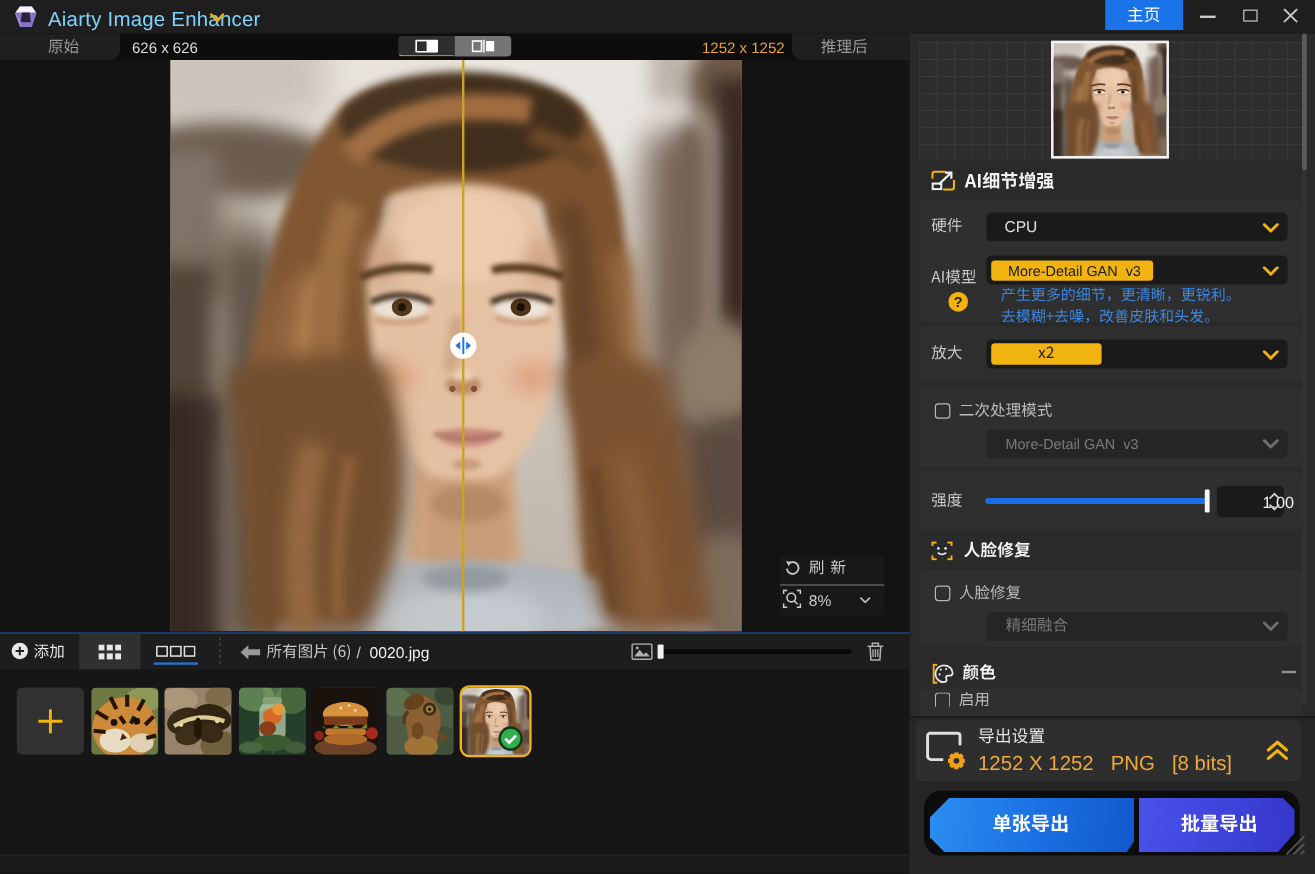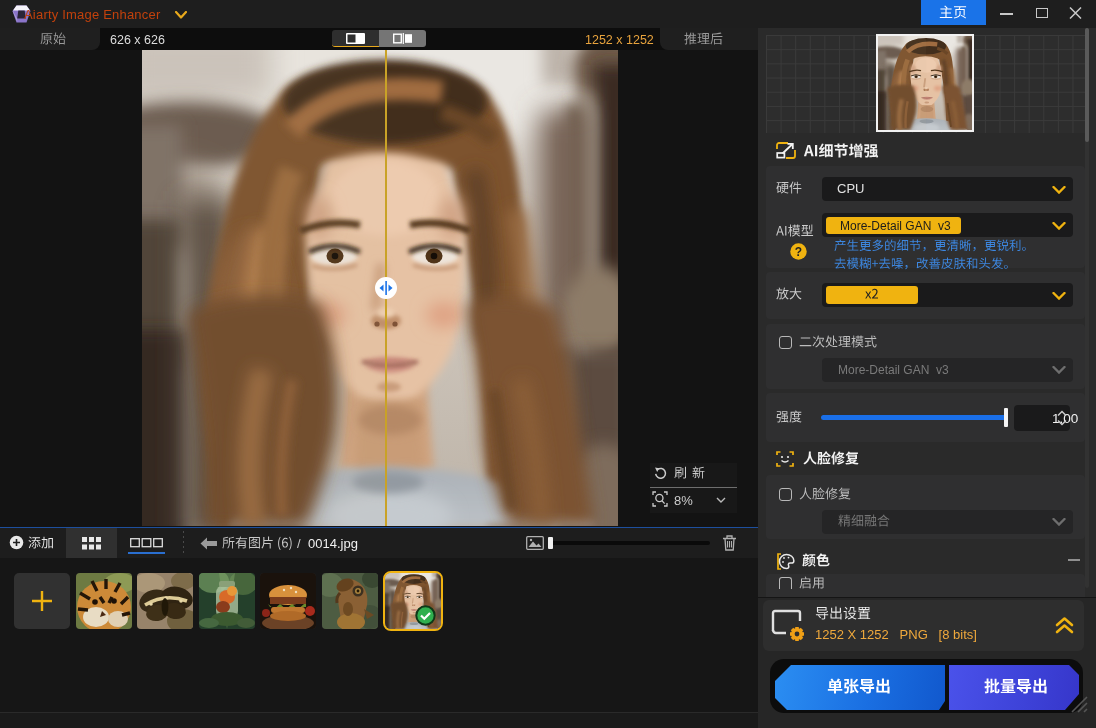--- a/index.html
+++ b/index.html
@@ -7,21 +7,21 @@
 svg{display:block}
 </style></head><body>
 <div class="abs" style="left:0;top:0;width:1096px;height:728px">
 <div class="abs" style="left:0;top:0;width:1096px;height:28px;background:#1e1e1e"></div>
     <svg class="abs" style="left:12px;top:5px" width="19" height="18" viewBox="0 0 19 18">
 <path d="M4.5 0.5 L14.5 0.5 L18.5 6 L14.5 17.5 L4.5 17.5 L0.5 6 Z" fill="#8a74c9"></path>
 <path d="M4.5 0.5 L14.5 0.5 L18 5.5 L1 5.5 Z" fill="#f5f3fa"></path>
 <path d="M6.3 5.5 L12.7 5.5 L13.8 13.6 L5.2 13.6 Z" fill="#2a2438"></path>
 <path d="M1 6 L5 13.5 L5.3 17 L0.8 6.5 Z" fill="#b7a8dd" opacity=".8"></path>
 </svg>
-    <div class="abs" style="left:24px;top:7px;font-size:13px;letter-spacing:0.2px;color:#c2410c">Aiarty Image Enhancer</div>
+    <div class="abs" style="left:40px;top:7px;font-size:17px;letter-spacing:0.2px;color:#7dd3fc">Aiarty Image Enhancer</div>
     <svg class="abs" style="left:175px;top:11px" width="12" height="8" viewBox="0 0 12 8">
       <path d="M1 1 L6 6.5 L11 1" stroke="#e8a91c" stroke-width="2.2" fill="none" stroke-linecap="round" stroke-linejoin="round"></path>
     </svg>
     <div class="abs" style="left:921px;top:0;width:65px;height:25px;background:#1a73e8"></div>
     <div style="position:absolute;left:939.0px;top:5px;width:28px;height:17px">
       <svg width="28.0" height="16.8" viewBox="0 0 28.0 16.8" style="overflow:visible">
         <path d="M5.2 1.2C6.1 1.8 7.1 2.7 7.6 3.4H1.4V4.4H6.4V7.5H2.1V8.5H6.4V11.9H0.8V13H13.3V11.9H7.6V8.5H12V7.5H7.6V4.4H12.6V3.4H8L8.7 2.9C8.1 2.2 7 1.3 6.1 0.6Z M20.5 5.9V8.4C20.5 9.9 19.9 11.6 14.7 12.6C14.9 12.8 15.2 13.2 15.3 13.4C20.8 12.3 21.6 10.3 21.6 8.4V5.9ZM21.6 10.8C23.3 11.5 25.4 12.7 26.4 13.5L27 12.6C26 11.9 23.8 10.8 22.2 10.1ZM16.4 4V10.5H17.5V5H24.6V10.5H25.7V4H20.7C21 3.5 21.2 2.9 21.5 2.3H27.1V1.3H15V2.3H20.3C20.1 2.9 19.9 3.5 19.6 4Z" fill="#ffffff"></path>
       </svg>
     </div>
     <div class="abs" style="left:1000px;top:13px;width:13px;height:1.6px;background:#c8c8c8"></div>
@@ -210,21 +210,21 @@
     <div class="abs" style="left:183px;top:531px;width:1px;height:24px;background:repeating-linear-gradient(#4a4a4a 0 2px,transparent 2px 5px)"></div>
     <svg class="abs" style="left:200px;top:537px" width="17" height="13" viewBox="0 0 17 13">
 <path d="M7 0.5 L7 4 L17 4 L17 9 L7 9 L7 12.5 L0.5 6.5 Z" fill="#9a9a9a"></path>
     </svg>
     <div style="position:absolute;left:222px;top:536px;width:71px;height:16px">
       <svg width="70.9" height="15.6" viewBox="0 0 70.9 15.6" style="overflow:visible">
         <path d="M6.9 1.8V6.2C6.9 8 6.8 10.3 5.3 11.9C5.5 12 5.9 12.3 6 12.5C7.7 10.8 7.9 8.1 7.9 6.2V5.9H10V12.4H10.9V5.9H12.5V4.9H7.9V2.5C9.4 2.3 11.1 2 12.2 1.5L11.5 0.7C10.5 1.2 8.6 1.6 6.9 1.8ZM2.2 6.7V6.4V4.7H4.8V6.7ZM5.7 0.8C4.7 1.3 2.8 1.6 1.3 1.8V6.4C1.3 8 1.2 10.3 0.4 11.9C0.6 12 1 12.3 1.2 12.5C1.9 11.2 2.1 9.3 2.2 7.6H5.7V3.8H2.2V2.5C3.7 2.4 5.3 2.1 6.4 1.6Z M18.1 0.5C17.9 1.1 17.7 1.7 17.5 2.2H13.8V3.1H17.1C16.3 4.8 15.1 6.4 13.5 7.5C13.7 7.7 14 8 14.1 8.2C15 7.7 15.7 7 16.3 6.2V12.5H17.3V9.9H22.7V11.2C22.7 11.4 22.7 11.5 22.4 11.5C22.2 11.5 21.4 11.5 20.5 11.5C20.7 11.8 20.8 12.2 20.9 12.4C22 12.4 22.7 12.4 23.1 12.3C23.6 12.1 23.7 11.8 23.7 11.3V4.6H17.4C17.7 4.1 17.9 3.6 18.2 3.1H25.2V2.2H18.6C18.7 1.7 18.9 1.2 19.1 0.8ZM17.3 7.7H22.7V9H17.3ZM17.3 6.9V5.5H22.7V6.9Z M30.9 7.8C31.9 8 33.2 8.5 34 8.9L34.4 8.2C33.6 7.9 32.3 7.4 31.3 7.2ZM29.6 9.5C31.4 9.7 33.6 10.2 34.9 10.6L35.3 9.9C34 9.5 31.8 9 30 8.8ZM27.1 1.1V12.5H28V11.9H36.9V12.5H37.9V1.1ZM28 11.1V2H36.9V11.1ZM31.4 2.2C30.7 3.3 29.6 4.3 28.5 5C28.7 5.1 29 5.4 29.2 5.6C29.6 5.3 30 5 30.4 4.6C30.8 5.1 31.3 5.4 31.8 5.8C30.7 6.3 29.4 6.7 28.3 6.9C28.4 7.1 28.6 7.5 28.7 7.7C30 7.4 31.4 7 32.6 6.3C33.7 6.9 34.9 7.3 36.2 7.6C36.3 7.4 36.5 7 36.7 6.9C35.6 6.6 34.4 6.3 33.4 5.8C34.4 5.2 35.2 4.4 35.7 3.6L35.2 3.2L35 3.3H31.7C31.9 3 32 2.8 32.2 2.5ZM30.9 4.1 31 4H34.4C33.9 4.5 33.3 5 32.6 5.4C31.9 5 31.3 4.6 30.9 4.1Z M41.3 0.9V5.2C41.3 7.5 41.2 9.9 39.5 11.7C39.7 11.9 40.1 12.3 40.3 12.5C41.5 11.2 42 9.6 42.2 8H47.7V12.5H48.7V7H42.3C42.3 6.4 42.4 5.8 42.4 5.2V4.9H50.7V3.9H47.1V0.5H46V3.9H42.4V0.9Z M58 14 58.7 13.7C57.6 11.8 57.1 9.6 57.1 7.4C57.1 5.2 57.6 3 58.7 1.1L58 0.8C56.8 2.8 56.1 4.8 56.1 7.4C56.1 10 56.8 12.1 58 14Z M63.2 11.6C64.7 11.6 66 10.4 66 8.5C66 6.5 64.9 5.5 63.3 5.5C62.6 5.5 61.7 6 61.2 6.7C61.2 3.7 62.3 2.7 63.6 2.7C64.2 2.7 64.8 3 65.1 3.4L65.8 2.7C65.3 2.1 64.5 1.7 63.6 1.7C61.7 1.7 60 3.2 60 6.9C60 10 61.4 11.6 63.2 11.6ZM61.2 7.6C61.8 6.7 62.5 6.4 63.1 6.4C64.3 6.4 64.8 7.2 64.8 8.5C64.8 9.8 64.1 10.7 63.2 10.7C62 10.7 61.3 9.6 61.2 7.6Z M67.8 14C69 12.1 69.7 10 69.7 7.4C69.7 4.8 69 2.8 67.8 0.8L67.1 1.1C68.2 3 68.7 5.2 68.7 7.4C68.7 9.6 68.2 11.8 67.1 13.7Z" fill="#c8c8c8"></path>
       </svg>
     </div>
     <div class="abs" style="left:297px;top:536px;font-size:13px;color:#c8c8c8">/</div>
-    <div class="abs" style="left:308px;top:536px;font-size:13px;color:#f0f0f0">0014.jpg</div>
+    <div class="abs" style="left:308px;top:536px;font-size:13px;color:#f0f0f0">0020.jpg</div>
     <svg class="abs" style="left:526px;top:536px" width="18" height="14" viewBox="0 0 18 14">
 <rect x="0.7" y="0.7" width="16.6" height="12.6" rx="1" fill="none" stroke="#b0b0b0" stroke-width="1.3"></rect>
 <path d="M2.5 11 L7 5.5 L10.5 9.5 L12.5 7.5 L15.5 11 Z" fill="#b0b0b0"></path>
 <circle cx="5" cy="4" r="1.2" fill="#b0b0b0"></circle>
     </svg>
     <div class="abs" style="left:549px;top:541px;width:161px;height:4px;background:#0a0a0a;border-radius:2px"></div>
     <div class="abs" style="left:548px;top:537px;width:5px;height:12px;background:#f0f0f0;border-radius:1px"></div>
     <svg class="abs" style="left:722px;top:535px" width="15" height="16" viewBox="0 0 15 16">
 <path d="M1 3.5 H14 M5 3 V1 H10 V3 M3 3.5 L3.8 15 H11.2 L12 3.5" stroke="#b0b0b0" stroke-width="1.3" fill="none"></path>
 <path d="M5.5 6 V12.5 M7.5 6 V12.5 M9.5 6 V12.5" stroke="#b0b0b0" stroke-width="1.1"></path>
@@ -663,21 +663,21 @@
         <path d="M27 20 V34 M20 27 H34 M22 22 L32 32 M32 22 L22 32"></path>
       </g>
 <circle cx="27" cy="27" r="6" fill="#f0a016"></circle>
 <circle cx="27" cy="27" r="2.4" fill="#2e2e2e"></circle>
     </svg>
     <div style="position:absolute;left:815px;top:606px;width:56px;height:17px">
       <svg width="56.0" height="16.8" viewBox="0 0 56.0 16.8" style="overflow:visible">
         <path d="M3 9.8C3.8 10.5 4.8 11.6 5.2 12.3L6 11.6C5.6 10.9 4.6 9.9 3.8 9.2H9.1V12.2C9.1 12.4 9 12.4 8.7 12.5C8.4 12.5 7.4 12.5 6.4 12.4C6.6 12.7 6.7 13.1 6.8 13.4C8.1 13.4 9 13.4 9.5 13.2C10 13.1 10.2 12.8 10.2 12.2V9.2H13.2V8.2H10.2V7.2H9.1V8.2H0.9V9.2H3.6ZM1.9 1.5V5.2C1.9 6.5 2.6 6.8 4.9 6.8C5.4 6.8 9.9 6.8 10.5 6.8C12.2 6.8 12.7 6.5 12.9 5C12.6 5 12.2 4.9 11.9 4.7C11.8 5.7 11.6 5.9 10.4 5.9C9.4 5.9 5.6 5.9 4.8 5.9C3.3 5.9 3 5.8 3 5.2V4.5H11.6V1.1H1.9ZM3 2H10.5V3.5H3Z M15.5 7.5V12.6H25.4V13.4H26.5V7.5H25.4V11.6H21.5V6.7H26V1.8H24.8V5.6H21.5V0.6H20.4V5.6H17.2V1.8H16.1V6.7H20.4V11.6H16.6V7.5Z M29.7 1.5C30.4 2.1 31.4 3.1 31.8 3.7L32.5 2.9C32.1 2.3 31.1 1.4 30.4 0.8ZM28.6 5V6H30.6V11C30.6 11.6 30.1 12.1 29.9 12.3C30.1 12.5 30.4 12.9 30.4 13.2C30.7 12.9 31 12.6 33.5 10.8C33.4 10.5 33.2 10.2 33.2 9.9L31.6 11V5ZM34.9 1.1V2.6C34.9 3.7 34.6 4.8 32.7 5.7C32.9 5.8 33.3 6.2 33.4 6.4C35.4 5.5 35.9 4 35.9 2.6V2H38.3V4.3C38.3 5.4 38.5 5.8 39.5 5.8C39.7 5.8 40.4 5.8 40.6 5.8C40.9 5.8 41.1 5.7 41.3 5.7C41.3 5.4 41.2 5 41.2 4.8C41 4.8 40.8 4.8 40.6 4.8C40.4 4.8 39.7 4.8 39.6 4.8C39.4 4.8 39.3 4.7 39.3 4.3V1.1ZM39.3 7.7C38.8 8.8 38 9.8 37.1 10.5C36.1 9.7 35.4 8.8 34.9 7.7ZM33.4 6.7V7.7H34.1L33.9 7.8C34.5 9.1 35.3 10.2 36.3 11.1C35.2 11.8 34 12.2 32.8 12.5C33 12.8 33.2 13.2 33.3 13.4C34.6 13.1 35.9 12.5 37.1 11.8C38.1 12.6 39.4 13.1 40.8 13.5C41 13.2 41.3 12.8 41.5 12.5C40.1 12.3 38.9 11.8 37.9 11.1C39.1 10.1 40.1 8.7 40.6 7L40 6.7L39.8 6.7Z M51.1 1.8H53.5V3.1H51.1ZM47.8 1.8H50.1V3.1H47.8ZM44.6 1.8H46.9V3.1H44.6ZM44.7 6.3V12.2H42.8V13H55.2V12.2H53.3V6.3H48.9L49.1 5.5H54.9V4.7H49.3L49.4 3.9H54.5V1.1H43.6V3.9H48.4L48.2 4.7H43V5.5H48.1L47.9 6.3ZM45.7 12.2V11.4H52.3V12.2ZM45.7 8.5H52.3V9.3H45.7ZM45.7 7.8V7.1H52.3V7.8ZM45.7 9.9H52.3V10.7H45.7Z" fill="#eaeaea"></path>
       </svg>
     </div>
-    <div class="abs" style="left:815px;top:627px;font-size:13px;color:#f0a93c">1252 X 1252&nbsp;&nbsp; PNG&nbsp;&nbsp; [8 bits]</div>
+    <div class="abs" style="left:815px;top:627px;font-size:17px;color:#f0a93c">1252 X 1252&nbsp;&nbsp; PNG&nbsp;&nbsp; [8 bits]</div>
     <svg class="abs" style="left:1055px;top:615px" width="19" height="20" viewBox="0 0 19 20">
 <path d="M2 10 L9.5 3.5 L17 10 M2 17 L9.5 10.5 L17 17" stroke="#f0b310" stroke-width="2.6" fill="none" stroke-linecap="round" stroke-linejoin="round"></path>
     </svg>
     <div class="abs" style="left:770px;top:659px;width:313px;height:54px;background:#0c0c0c;border-radius:14px"></div>
     <div class="abs" style="left:775px;top:665px;width:170px;height:45px;
 background:linear-gradient(100deg,#2b8ef2 0%,#1a6fe2 55%,#1158cd 100%);
 clip-path:polygon(16px 0,100% 0,100% calc(100% - 9px),calc(100% - 6px) 100%,12px 100%,0 calc(100% - 12px),0 16px)"></div>
     <div class="abs" style="left:949px;top:665px;width:130px;height:45px;
 background:linear-gradient(100deg,#4a52ea 0%,#3d42d8 60%,#3636ca 100%);
 clip-path:polygon(0 0,calc(100% - 10px) 0,100% 10px,100% calc(100% - 16px),calc(100% - 14px) 100%,0 100%)"></div>

